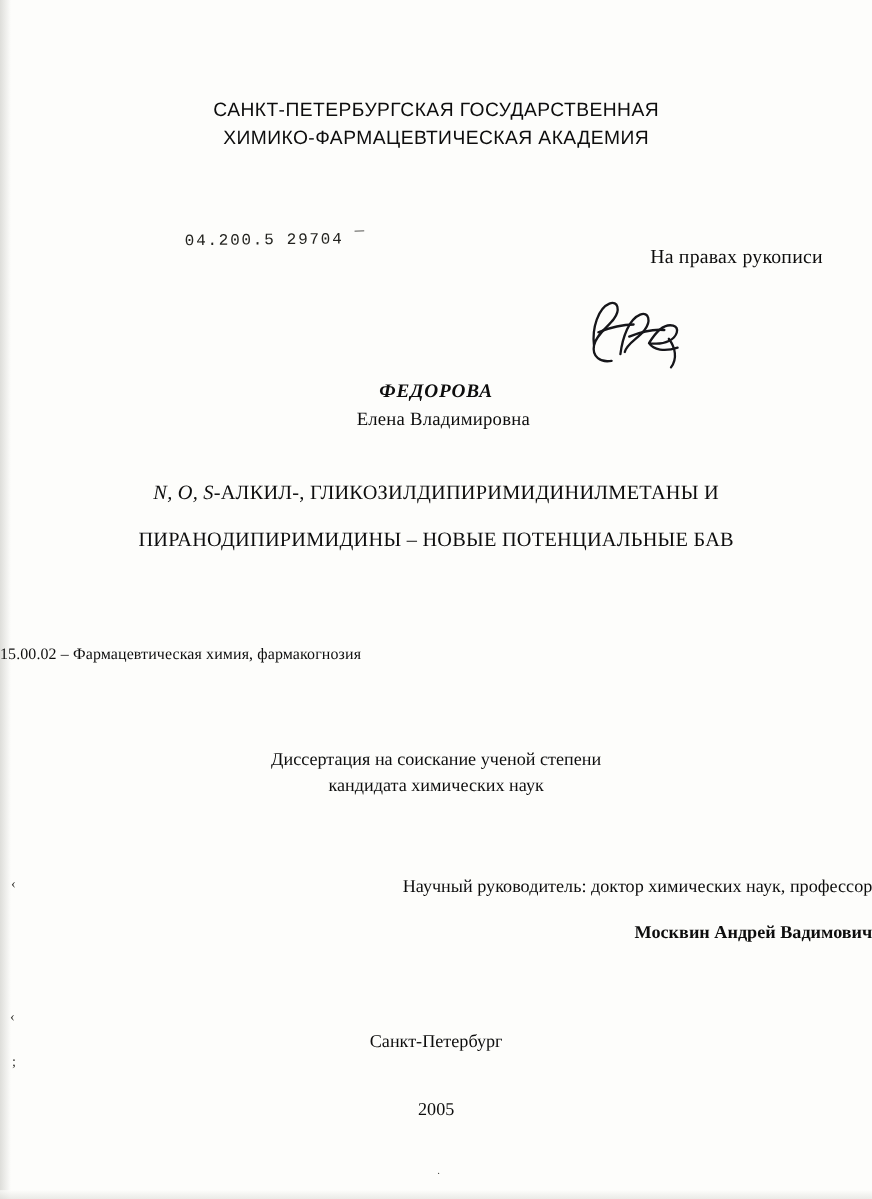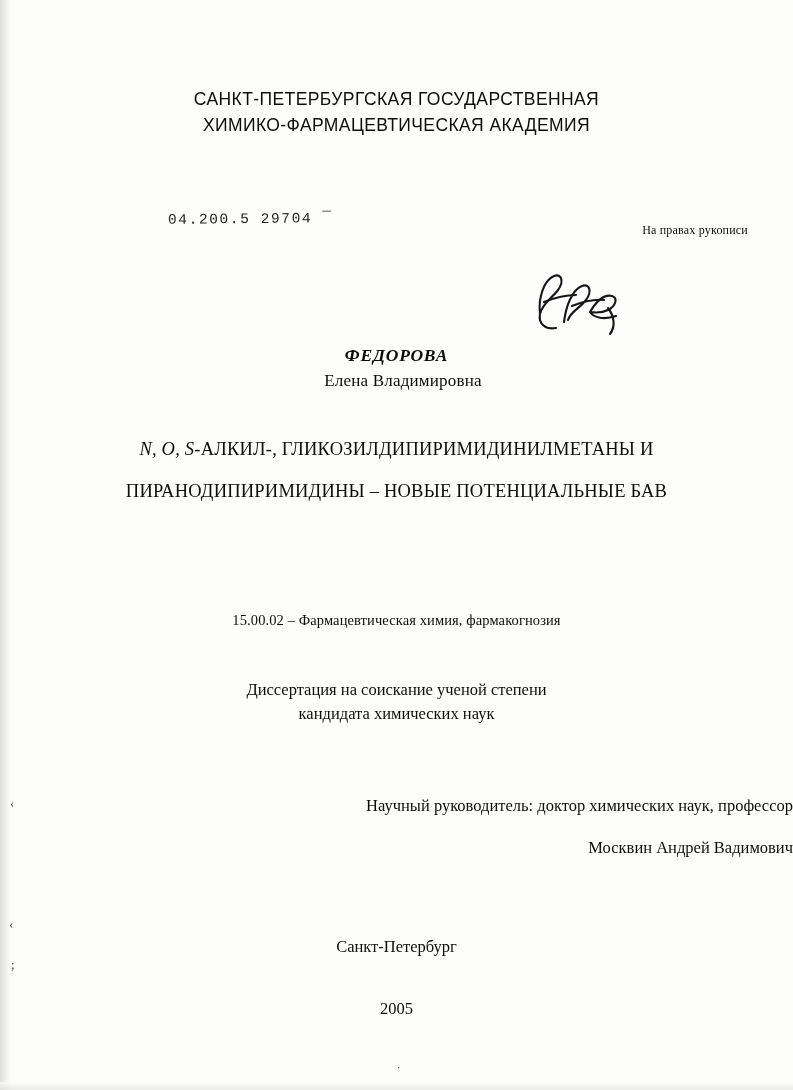--- a/index.html
+++ b/index.html
@@ -64,21 +64,21 @@
     font-size: 14.5px;
     letter-spacing: 1.6px;
     color: #23231f;
     transform: rotate(-0.6deg);
   }
 
   .rights {
     position: absolute;
     top: 223px;
     right: 45px;
-    font-size: 12px;
+    font-size: 18px;
     letter-spacing: .2px;
   }
 
   .signature {
     position: absolute;
     top: 262px;
     left: 520px;
     width: 120px;
     height: 80px;
   }
@@ -113,24 +113,22 @@
     line-height: 42px;
     letter-spacing: .2px;
   }
   .title .ital { font-style: italic; }
 
   .specialty {
     position: absolute;
     top: 587px;
     left: 0;
     width: 793px;
-    text-align: center;
     font-size: 14.5px;
     letter-spacing: .1px;
-    margin-top: 25px;
   }
 
   .degree {
     position: absolute;
     top: 678px;
     left: 0;
     width: 793px;
     text-align: center;
     font-size: 16.5px;
     line-height: 24px;
@@ -141,20 +139,21 @@
     top: 785px;
     left: 0;
     width: 793px;
     text-align: right;
     font-size: 16.5px;
     line-height: 42px;
   }
   .advisor .line2 {
     display: block;
     padding-left: 60px;
+    font-weight: bold;
   }
 
   .city {
     position: absolute;
     top: 934px;
     left: 0;
     width: 793px;
     text-align: center;
     font-size: 16.5px;
     line-height: 25px;

